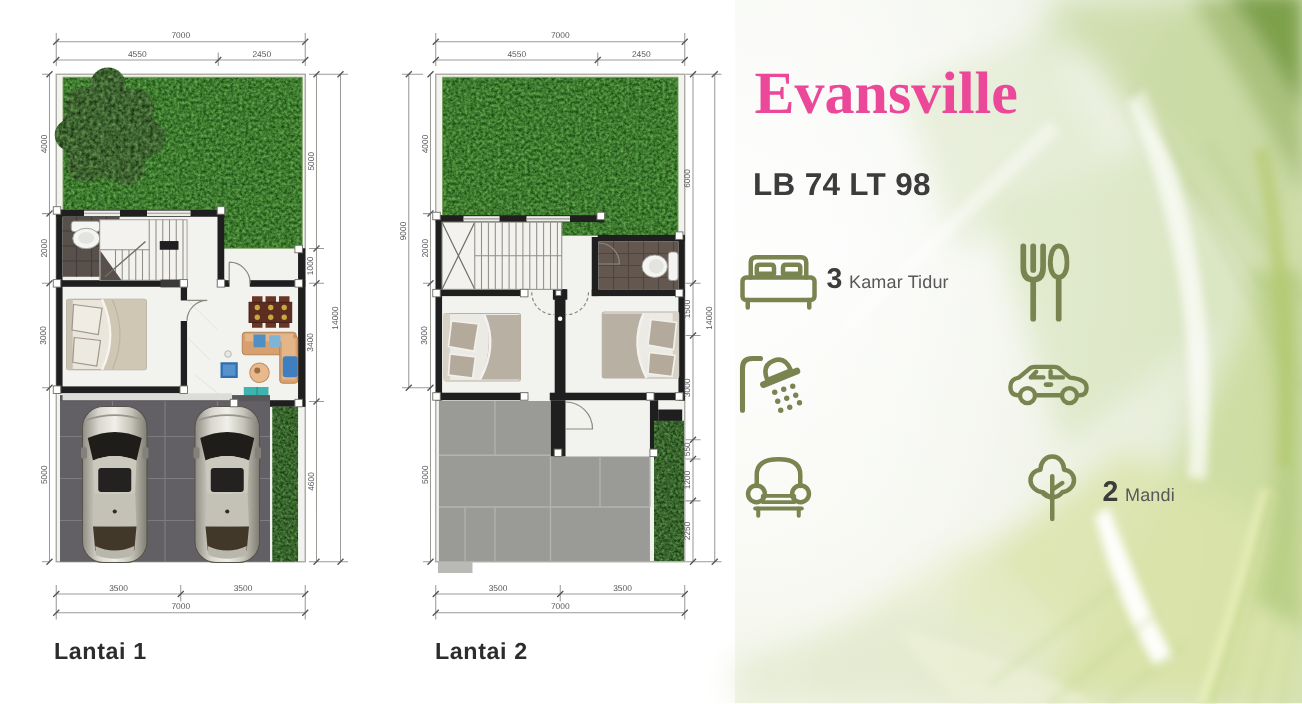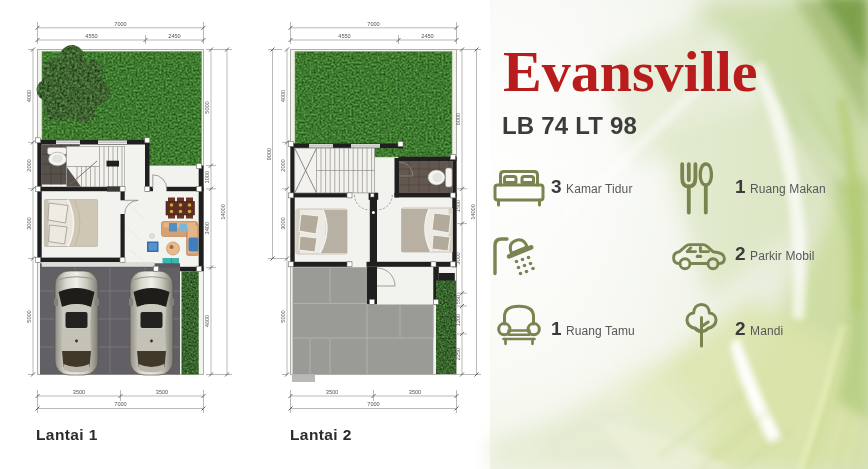--- a/index.html
+++ b/index.html
@@ -475,43 +475,42 @@
 <rect x="450.3" y="261.8" width="5" height="5"></rect>
 <rect x="369.5" y="299.4" width="5" height="5"></rect>
 <rect x="433.3" y="299.4" width="5" height="5"></rect>
 </g>
 
 <rect x="292" y="374.5" width="23" height="7.5" fill="#b9b9b5"></rect>
 
 <text x="290" y="439.5" font-size="15.5" font-weight="bold" fill="#2c2c2c" letter-spacing="0.4">Lantai 2</text>
 </svg>
 
-<div style="position:absolute;left:503px;top:38px;font-family:'Liberation Serif',serif;font-weight:bold;font-size:58px;color:#b91c1c;letter-spacing:0px;">Evansville</div>
-
-<div style="position:absolute;left:502px;top:112px;font-weight:bold;font-size:24px;color:#3c3c3c;letter-spacing:0.2px;">LB 74 LT 98</div>
+<div style="position:absolute;left:503px;top:38px;font-family:'Liberation Serif',serif;font-weight:bold;font-size:40px;color:#ec4899;letter-spacing:0px;">Evansville</div>
+
+<div style="position:absolute;left:502px;top:112px;font-weight:bold;font-size:21px;color:#3c3c3c;letter-spacing:0.2px;">LB 74 LT 98</div>
 
 <svg width="52" height="40" viewBox="0 0 52 40" style="left:493px;top:169px" fill="none" stroke="#7a8450" stroke-width="3" stroke-linecap="round" stroke-linejoin="round">
 <path d="M7.5,16 L7.5,6 Q7.5,2.5 11,2.5 L41,2.5 Q44.5,2.5 44.5,6 L44.5,16"></path>
 <path d="M11.5,9.5 Q11.5,7.5 13.5,7.5 L21,7.5 Q23,7.5 23,9.5 L23,13.5 L11.5,13.5 Z"></path>
 <path d="M29,9.5 Q29,7.5 31,7.5 L38.5,7.5 Q40.5,7.5 40.5,9.5 L40.5,13.5 L29,13.5 Z"></path>
 <rect x="2" y="16" width="48" height="15" rx="2.5"></rect>
 <path d="M5.5,31 L5.5,36 M46.5,31 L46.5,36"></path>
 </svg>
 
 <div class="row" style="left:551px;top:176px"><span class="num">3</span> <span class="lbl">Kamar Tidur</span></div>
 
 <svg width="33" height="53" viewBox="0 0 33 53" style="left:680px;top:162px" fill="none" stroke="#7a8450" stroke-width="3.8" stroke-linecap="round" stroke-linejoin="round">
 <path d="M2.2,2.2 L2.2,16 Q2.2,24.5 8.8,24.5 Q15.4,24.5 15.4,16 L15.4,2.2"></path>
 <path d="M8.8,2.2 L8.8,18"></path>
 <path d="M8.8,24.5 L8.8,50.5"></path>
 <path d="M25.8,24.5 L25.8,50.5"></path>
 <path d="M25.8,2 C29.9,2 31.4,8 31.4,13 C31.4,19 29.1,23 25.8,23 C22.5,23 20.2,19 20.2,13 C20.2,8 21.7,2 25.8,2 Z" stroke-width="3.3"></path>
 </svg>
 
-<div class="row" style="left:735px;top:176px"><span class="num">1</span> <span class="lbl">Ruang Makan</span></div>
 
 <svg width="49" height="41" viewBox="0 0 49 41" style="left:492px;top:236px" fill="none" stroke="#7a8450" stroke-width="3.4" stroke-linecap="round" stroke-linejoin="round">
 <path d="M3,37.5 L3,9.5 Q3,3 9.5,3 L15,3"></path>
 <g transform="rotate(-22 26 12)">
 <path d="M18,14.5 Q18,4.2 26.5,4.2 Q35,4.2 35,14.5 Z" stroke-width="3"></path>
 <path d="M14.5,16.4 L38.5,16.4" stroke-width="4.5"></path>
 </g>
 <g stroke="none" fill="#7a8450">
 <circle cx="24.5" cy="25.5" r="1.8"></circle>
         <circle cx="30.5" cy="23.5" r="1.8"></circle>
@@ -529,32 +528,30 @@
 <svg width="54" height="29" viewBox="0 0 54 29" style="left:672px;top:242px" fill="none" stroke="#7a8450" stroke-width="2.9" stroke-linecap="round" stroke-linejoin="round">
 <path d="M7,21.5 Q1.6,21.5 1.6,15.8 Q1.6,10.8 7.2,9.8 L13.8,4.2 Q15.3,2.6 17.8,2.6 L30.8,2.6 Q33.3,2.6 34.8,4.2 L41.3,9.8 Q52.4,10.8 52.4,16.6 Q52.4,21.5 47.6,21.5"></path>
 <path d="M18.6,21.5 L35.4,21.5"></path>
 <circle cx="13" cy="21.7" r="5"></circle>
 <circle cx="41" cy="21.7" r="5"></circle>
 <path d="M15.2,9.6 L18.8,5.8 M15.2,9.6 L23.6,9.6"></path>
 <path d="M28.4,5.4 L28.4,9.6 M28.4,9.6 L36.6,9.6"></path>
 <path d="M25.4,14.4 L28.6,14.4" stroke-width="3.2"></path>
 </svg>
 
-<div class="row" style="left:735px;top:243px"><span class="num">2</span> <span class="lbl">Parkir Mobil</span></div>
 
 <svg width="46" height="43" viewBox="0 0 46 43" style="left:496px;top:303px" fill="none" stroke="#7a8450" stroke-width="3" stroke-linecap="round" stroke-linejoin="round">
 <path d="M8.5,21 L8.5,13.5 Q8.5,3.2 23,3.2 Q37.5,3.2 37.5,13.5 L37.5,21"></path>
 <circle cx="8.3" cy="26.2" r="5.6"></circle>
 <circle cx="37.7" cy="26.2" r="5.6"></circle>
 <path d="M12.5,27.5 L33.5,27.5 L33.5,31.8 L12.5,31.8 Z" stroke-width="2.5"></path>
 <path d="M7.5,36 L38.5,36" stroke-width="2.7"></path>
 <path d="M9.5,36 L9.5,40.8 M36.5,36 L36.5,40.8" stroke-width="2.7"></path>
 </svg>
 
-<div class="row" style="left:551px;top:318px"><span class="num">1</span> <span class="lbl">Ruang Tamu</span></div>
 
 <svg width="37" height="47" viewBox="0 0 37 47" style="left:683px;top:301px" fill="none" stroke="#7a8450" stroke-width="3" stroke-linecap="round" stroke-linejoin="round">
 <path d="M11.8,27.2 C7.2,26.5 4,23 4,19.2 C4,15.4 6.8,12.4 10.6,12.1 C10.8,7 14,3.4 18.5,3.4 C23,3.4 26.2,7 26.4,12.1 C30.2,12.4 33,15.4 33,19.2 C33,23 29.8,26.5 25.2,27.2 C23.7,29.3 21.3,30.5 18.5,30.5 C15.7,30.5 13.3,29.3 11.8,27.2 Z"></path>
 <path d="M18.5,16.5 L18.5,45"></path>
 <path d="M18.5,25.5 L25.2,21"></path>
 <path d="M18.5,31.5 L12.4,27.2"></path>
 </svg>
 
 <div class="row" style="left:735px;top:318px"><span class="num">2</span> <span class="lbl">Mandi</span></div>
 

